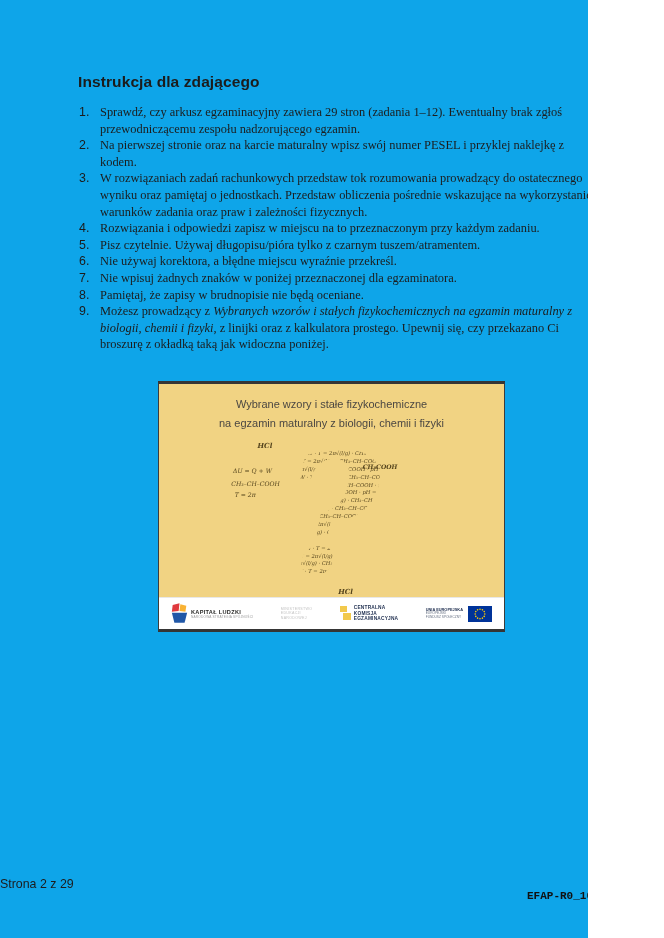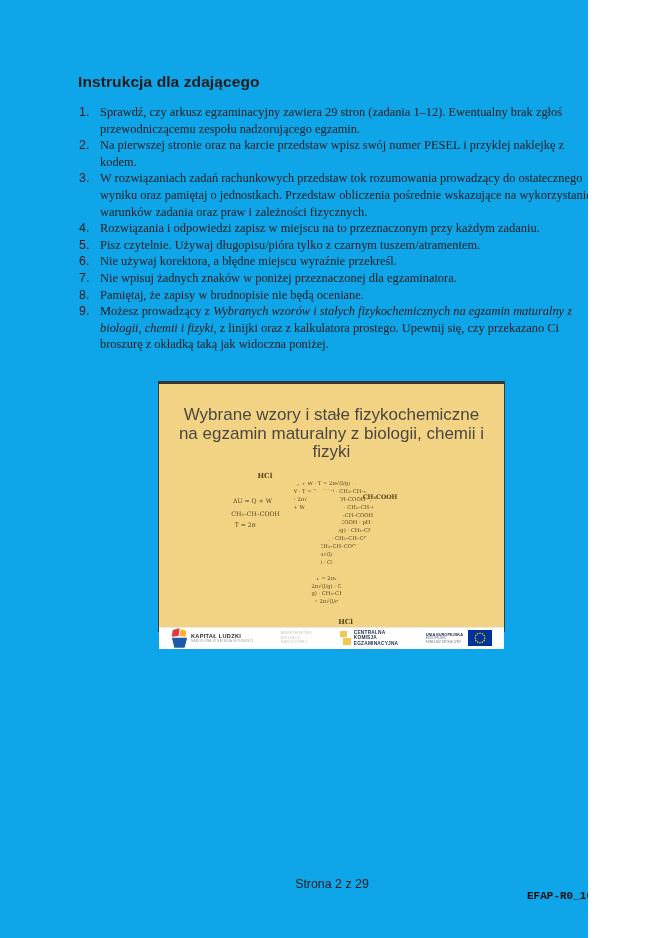--- a/index.html
+++ b/index.html
@@ -25,42 +25,42 @@
   .italic{font-style:italic;}
 
   
   .cover{
     position:absolute;left:158px;top:381px;width:347px;height:251px;
     box-sizing:border-box;background:#F1D383;
     border:1px solid #3C3C3C;border-top:3px solid #353535;border-bottom:3px solid #353535;
     display:flex;flex-direction:column;
   }
   .cover-title{
-    padding-top:22px;text-align:center;
-    font-size:17px;line-height:18.5px;color:#4b4742;
-  }
-  .qmark-wrap{flex:1;display:flex;justify-content:center;align-items:flex-start;padding-top:2px;}
+    padding-top:11px;text-align:center;
+    font-size:11px;line-height:18.5px;color:#4b4742;
+  }
+  .qmark-wrap{flex:1;display:flex;justify-content:center;align-items:flex-start;padding-top:2px;font-style:italic;}
   .qmark{width:206px;height:163px;}
 
   .logo-strip{
     height:33px;background:#ffffff;border-top:1px solid #e8e8e8;
     display:flex;align-items:center;justify-content:space-between;
     padding:0 12px;
   }
   .logo{display:flex;align-items:center;gap:3px;}
   .kl-text .kl-title{font-size:5.6px;font-weight:bold;color:#2a2a28;letter-spacing:.3px;}
   .kl-text .kl-sub{font-size:3.2px;color:#9a9a9a;letter-spacing:.2px;}
   .men-text{font-size:3.6px;line-height:4.6px;color:#c3c3c3;letter-spacing:.3px;}
   .cke-text{font-size:4.8px;line-height:5.6px;font-weight:bold;color:#253454;letter-spacing:.2px;}
   .eu-text{text-align:left;margin-right:2px;}
   .eu-text .eu-title{font-size:3.9px;font-weight:bold;color:#253454;}
   .eu-text .eu-sub{font-size:3.2px;color:#6a7486;line-height:3.9px;}
 
   .footer-page{
-    position:absolute;left:0;top:877px;width:664px;text-align:center;
+    position:absolute;left:0;top:877px;width:664px;text-align:left;
     font-size:12.4px;color:#1c1c1c;
   }
   .footer-code{
     position:absolute;top:890px;left:527px;width:80px;
     font-size:11px;font-weight:bold;color:#111;font-family:Liberation Mono, monospace;
   }
 </style>
 </head>
 <body>
 
@@ -68,21 +68,21 @@
 
   <div class="doc-title">Instrukcja dla zdającego</div>
 
   <div class="instr-list">
     <div class="instr-item">
       <span class="instr-num">1.</span>
       <span class="instr-text">Sprawdź, czy arkusz egzaminacyjny zawiera 29 stron (zadania 1–12). Ewentualny brak zgłoś przewodniczącemu zespołu nadzorującego egzamin.</span>
     </div>
     <div class="instr-item">
       <span class="instr-num">2.</span>
-      <span class="instr-text">Na pierwszej stronie oraz na karcie przedstaw wpisz swój numer PESEL i przyklej naklejkę z kodem.</span>
+      <span class="instr-text">Na pierwszej stronie oraz na karcie maturalny wpisz swój numer PESEL i przyklej naklejkę z kodem.</span>
     </div>
     <div class="instr-item">
       <span class="instr-num">3.</span>
       <span class="instr-text">W rozwiązaniach zadań rachunkowych przedstaw tok rozumowania prowadzący do ostatecznego wyniku oraz pamiętaj o jednostkach. Przedstaw obliczenia pośrednie wskazujące na wykorzystanie warunków zadania oraz praw i zależności fizycznych.</span>
     </div>
     <div class="instr-item">
       <span class="instr-num">4.</span>
       <span class="instr-text">Rozwiązania i odpowiedzi zapisz w miejscu na to przeznaczonym przy każdym zadaniu.</span>
     </div>
     <div class="instr-item">

